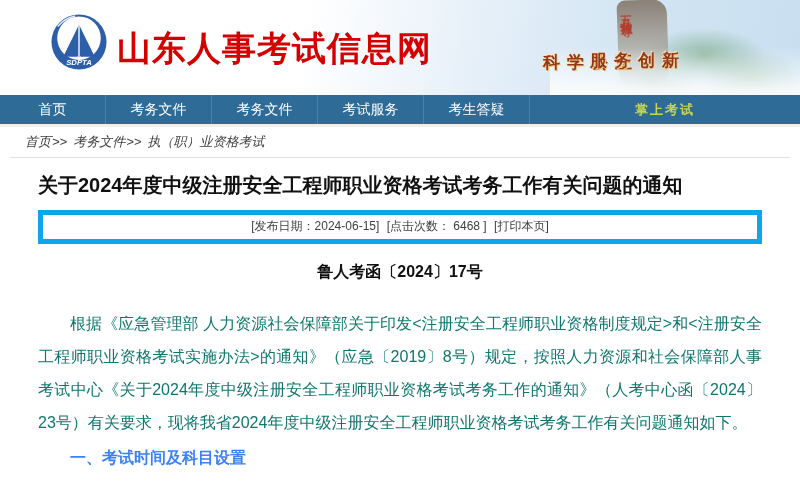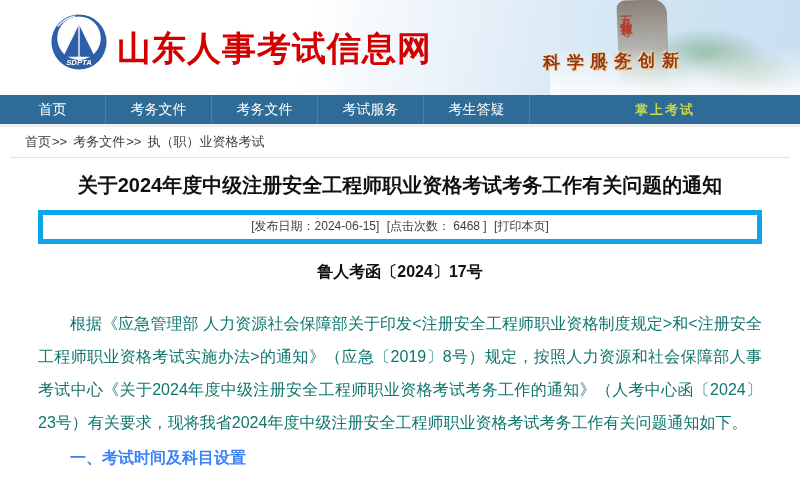--- a/index.html
+++ b/index.html
@@ -85,32 +85,32 @@
     letter-spacing: 2px;
   }
   .nav-shadow { height: 3px; background: #efefef; }
 
   
   .breadcrumb {
     height: 30px; line-height: 30px;
     padding-left: 25px;
     font-size: 13px; color: #3c3c3c;
     white-space: nowrap;
+    font-style: italic;
   }
   .breadcrumb .sep { margin: 0 6px 0 1px; color: #3c3c3c; }
   .crumb { cursor: pointer; }
 
   
   .content {
     margin: 0 10px;
     border-top: 1px solid #e2e2e2;
     padding: 14px 28px 0 28px;
   }
   .article-title {
-    text-align: center;
     font-size: 20px; font-weight: bold; color: #111111;
     line-height: 26px;
   }
   .meta-box {
     margin-top: 12px;
     border: 5px solid #0ea5e9;
     padding: 3px 0 4px 0;
     text-align: center;
     font-size: 12px; color: #3f3f3f;
   }

